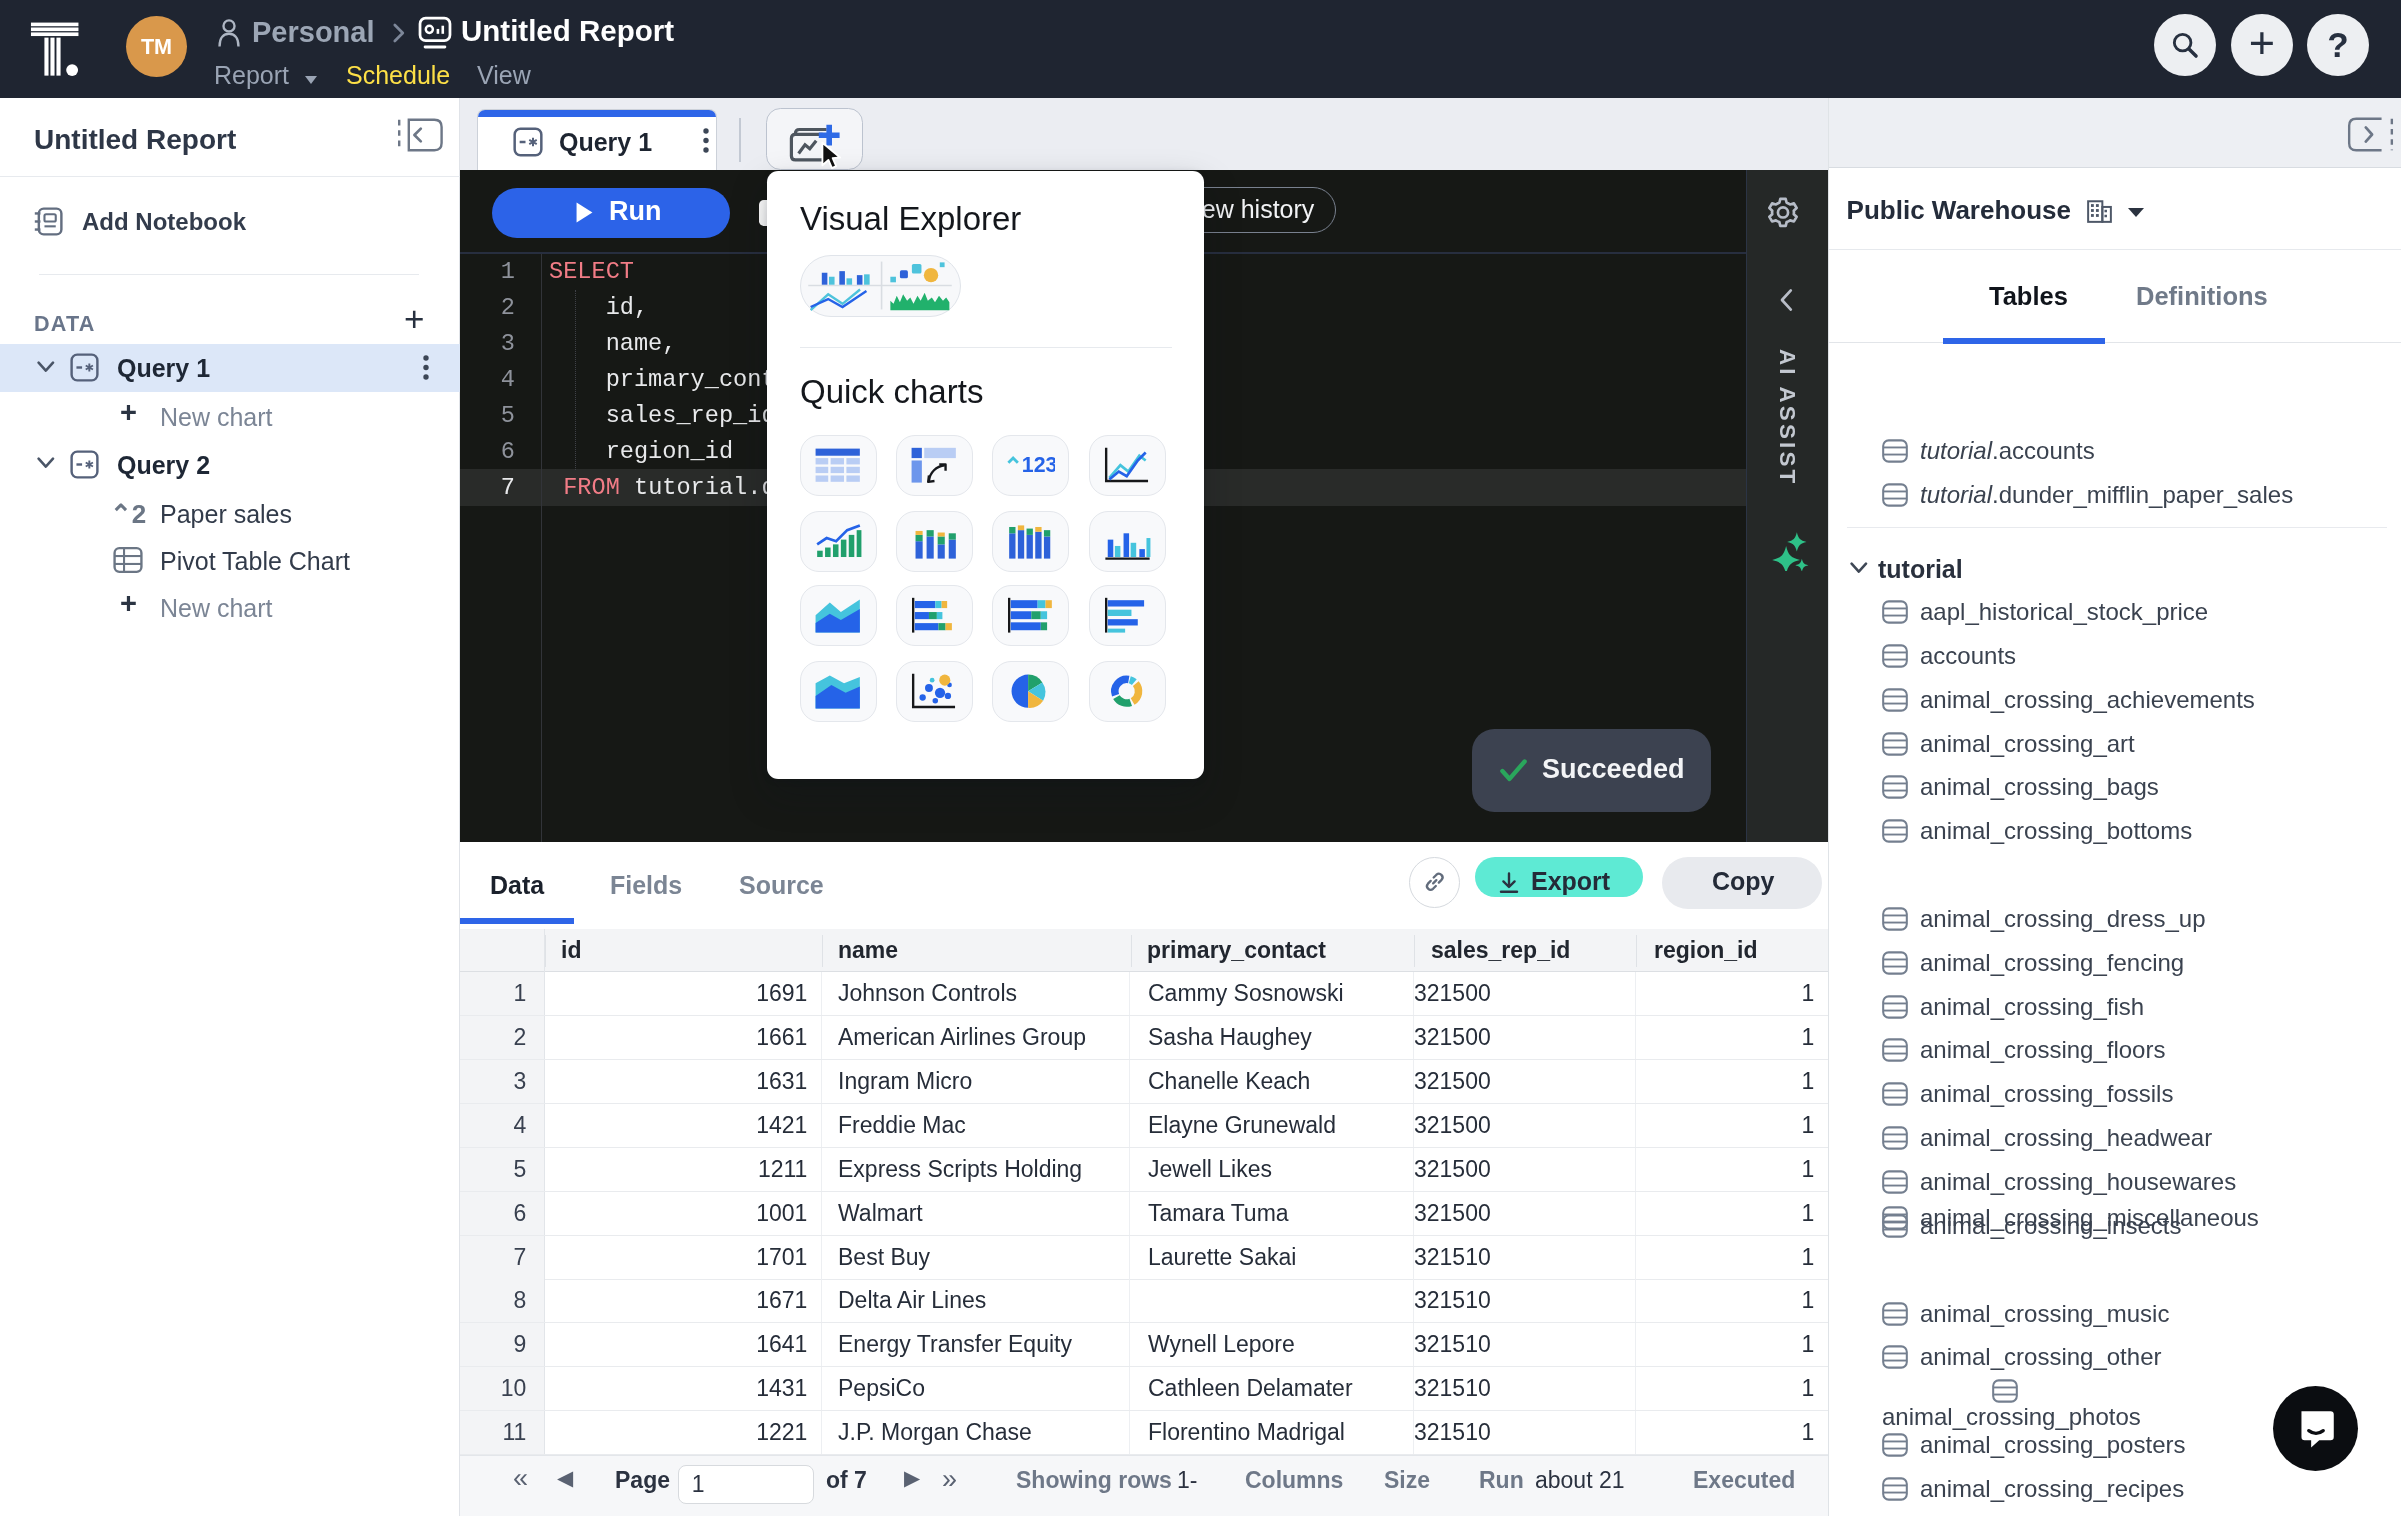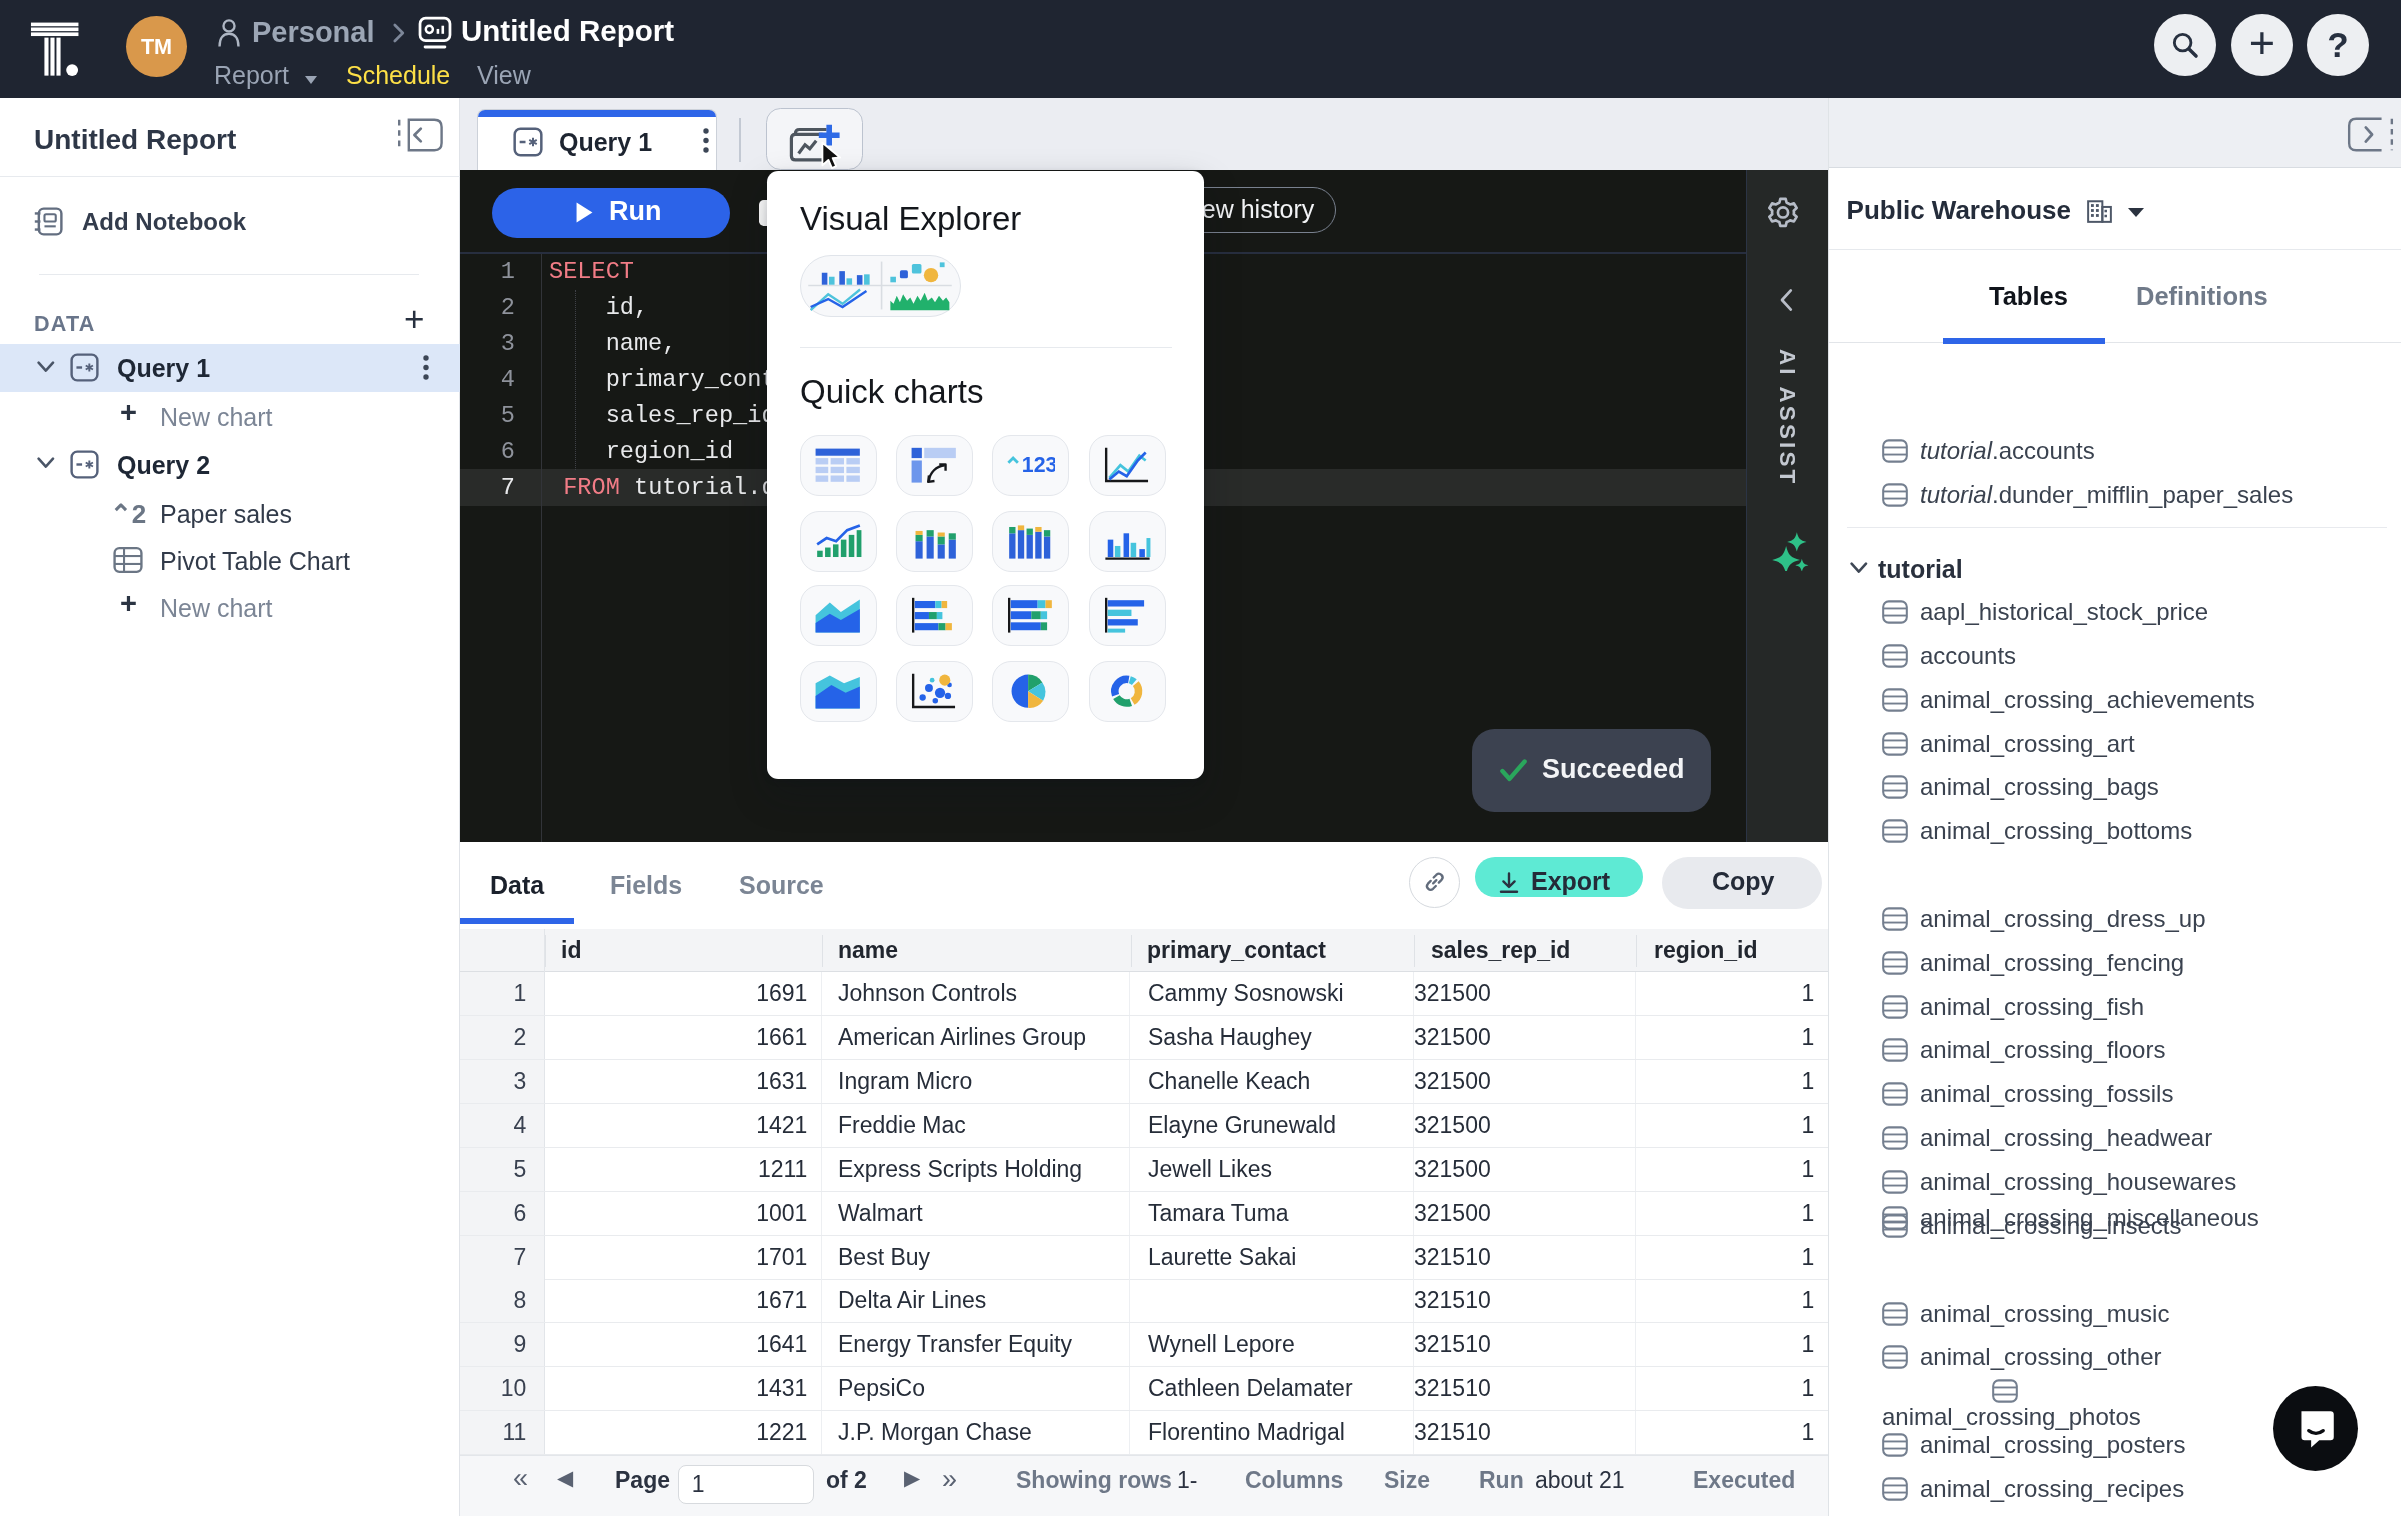--- a/index.html
+++ b/index.html
@@ -362,21 +362,21 @@
         <span class="c5">1</span>
       </div>
 
     <div class="abs" style="left:0;top:613px;width:1368px;height:61px;background:#f6f7f9;border-top:0.8px solid #e3e6ea;"></div>
     <div class="pgd" style="left:53px;top:621px;font-size:27px;color:#5a6272;">«</div>
     <div class="pgd" style="left:97px;top:624px;font-size:21px;color:#5a6272;">◀</div>
     <div class="pgd" style="left:155px;font-weight:700;color:#2b3240;">Page</div>
     <div class="abs" style="left:218px;top:623px;width:136px;height:39px;background:#fff;border:1.6px solid #d7dade;border-radius:8px;">
       <div class="abs" style="left:12.8px;top:4.8px;font-size:23px;color:#2b3240;">1</div>
     </div>
-    <div class="pgd" style="left:366px;font-weight:700;color:#2b3240;">of 2</div>
+    <div class="pgd" style="left:366px;font-weight:700;color:#2b3240;">of 7</div>
     <div class="pgd" style="left:444px;top:624px;font-size:21px;color:#5a6272;">▶</div>
     <div class="pgd" style="left:482px;top:622px;font-size:27px;color:#5a6272;">»</div>
     <div class="pgl" style="left:556px;">Showing rows</div>
     <div class="pgd" style="left:717px;">1-</div>
     <div class="pgl" style="left:785px;">Columns</div>
     <div class="pgl" style="left:924px;">Size</div>
     <div class="pgl" style="left:1019px;">Run</div>
     <div class="pgd" style="left:1075px;">about 21</div>
     <div class="pgl" style="left:1233px;">Executed</div>
   </div>

